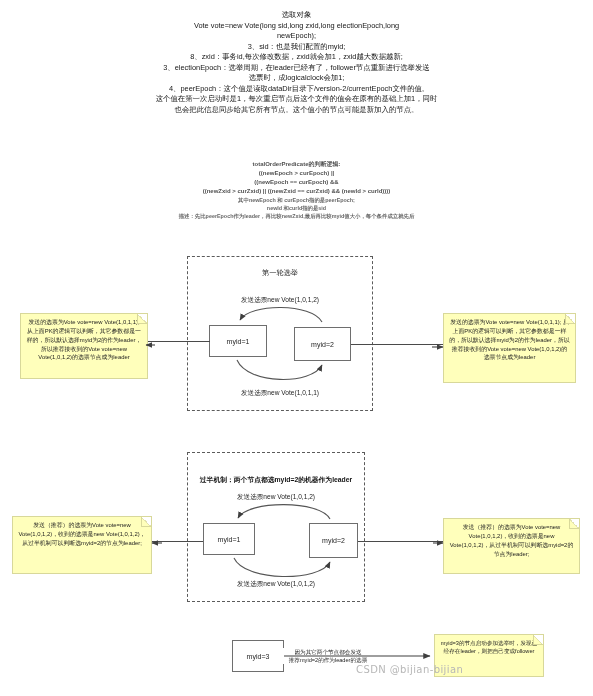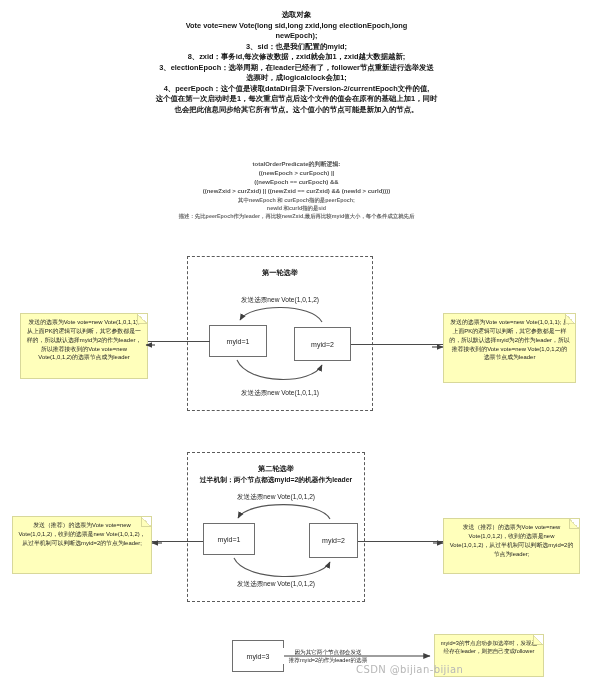--- a/index.html
+++ b/index.html
@@ -20,21 +20,21 @@
   .header-block {
     position: absolute;
     left: 0;
     top: 10px;
     width: 593px;
     text-align: center;
     line-height: 1.42;
   }
   .header-block .hb-line {
     font-size: 7.4px;
-    font-weight: bold;
+    font-weight: normal;
     color: #161616;
     white-space: nowrap;
   }
 
   
   .mid-block {
     position: absolute;
     left: 0;
     top: 160px;
     width: 593px;
@@ -62,21 +62,21 @@
     box-sizing: border-box;
   }
   #round1-box { left: 187px; top: 256px; width: 186px; height: 155px; }
   #round2-box { left: 187px; top: 452px; width: 178px; height: 150px; }
 
   .round-title {
     position: absolute;
     width: 100%;
     text-align: center;
     font-size: 7.2px;
-    font-weight: bold;
+    font-weight: normal;
     color: #141414;
     top: 11px;
     left: 0;
   }
   .round-subtitle {
     position: absolute;
     width: 100%;
     text-align: center;
     font-size: 6.8px;
     font-weight: bold;
@@ -196,21 +196,20 @@
 <div class="edge-label" style="left:187px; top:296px; width:186px;">发送选票new Vote(1,0,1,2)</div>
 <div class="edge-label" style="left:187px; top:389px; width:186px;">发送选票new Vote(1,0,1,1)</div>
 
 <div class="sticky" style="left:20px; top:313px; width:128px; height:66px;">发送的选票为Vote vote=new Vote(1,0,1,1);  从上面PK的逻辑可以判断，其它参数都是一样的，所以默认选择myid为2的作为leader，所以推荐接收到的Vote vote=new Vote(1,0,1,2)的选票节点成为leader</div>
 <div class="sticky" style="left:443px; top:313px; width:133px; height:70px;">发送的选票为Vote vote=new Vote(1,0,1,1);  从上面PK的逻辑可以判断，其它参数都是一样的，所以默认选择myid为2的作为leader，所以推荐接收到的Vote vote=new Vote(1,0,1,2)的选票节点成为leader</div>
 
 <div class="hline" style="left:148px; top:341px; width:62px;"></div>
 <div class="hline" style="left:351px; top:344px; width:92px;"></div>
 
 <div class="round-box" id="round2-box">
-  <div class="round-title">第二轮选举</div>
   <div class="round-subtitle">过半机制：两个节点都选myid=2的机器作为leader</div>
 </div>
 
 <div class="node-box" style="left:203px; top:523px; width:52px; height:32px;">myid=1</div>
 <div class="node-box" style="left:309px; top:523px; width:49px; height:35px;">myid=2</div>
 
 <div class="edge-label" style="left:187px; top:493px; width:178px;">发送选票new Vote(1,0,1,2)</div>
 <div class="edge-label" style="left:187px; top:580px; width:178px;">发送选票new Vote(1,0,1,2)</div>
 
 <div class="sticky" style="left:12px; top:516px; width:140px; height:58px;">发送（推荐）的选票为Vote vote=new Vote(1,0,1,2)，收到的选票是new Vote(1,0,1,2)，从过半机制可以判断选myid=2的节点为leader;</div>

